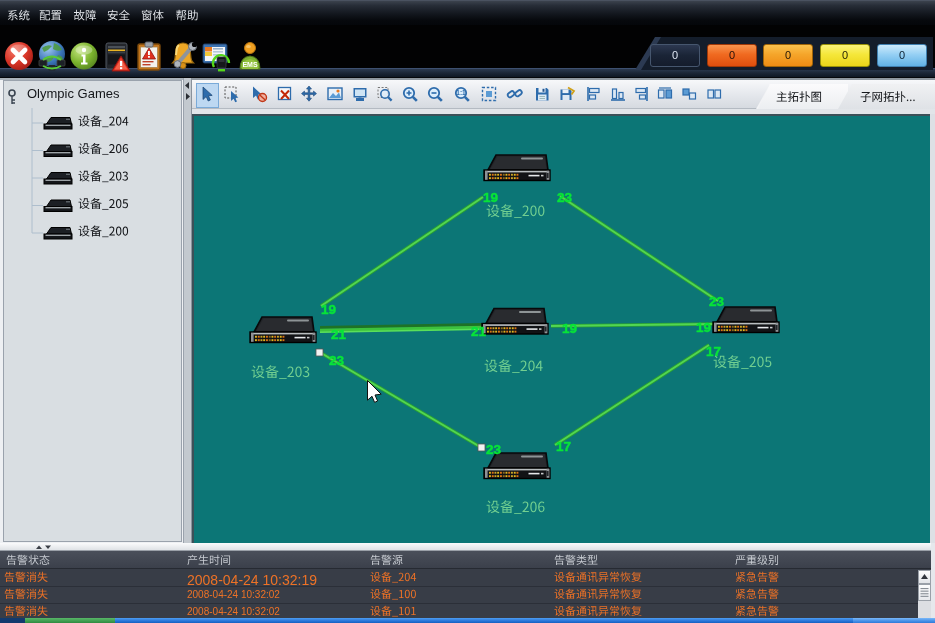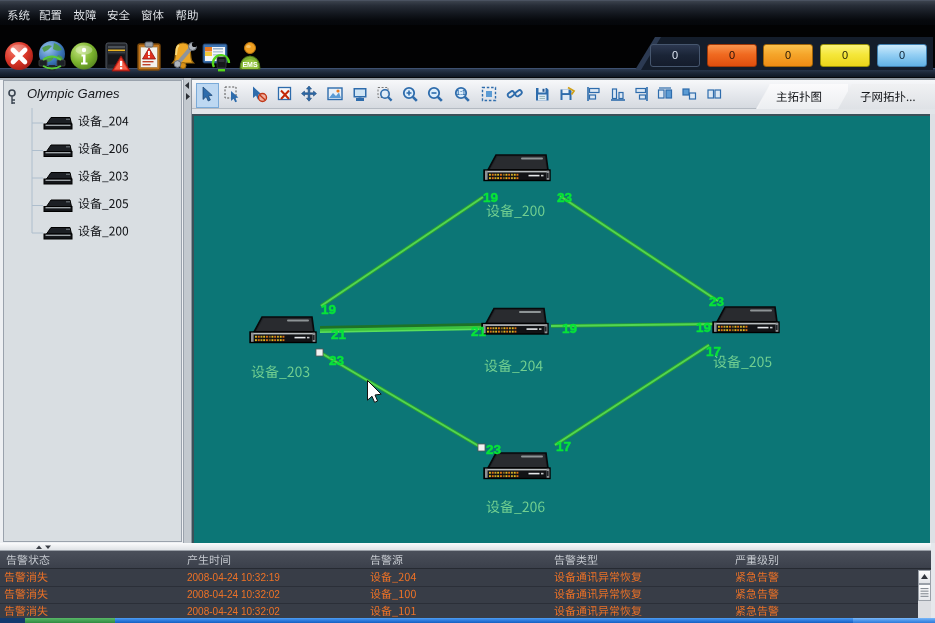--- a/index.html
+++ b/index.html
@@ -141,21 +141,21 @@
       <rect x="2.5" y="8.2" width="25" height="1.1" fill="#c0c6ca"></rect>
       <rect x="23" y="2.2" width="4" height="1.2" fill="#6a7076"></rect>
     </g>
     <g transform="translate(40,146.5)">
       <polygon points="3.5,7.5 8,1 27,1 28.5,7.5" fill="#1c1f24" stroke="#000" stroke-width="1"></polygon>
       <rect x="1" y="7.5" width="28" height="5" fill="#14161a" stroke="#000" stroke-width="1"></rect>
       <rect x="2.5" y="8.2" width="25" height="1.1" fill="#c0c6ca"></rect>
       <rect x="23" y="2.2" width="4" height="1.2" fill="#6a7076"></rect>
     </g>
   </svg>
-<div style="position:absolute;left:27px;top:86px;width:120px;height:16px;font-size:13px;color:#14161a;font-style:italic;">Olympic Games</div>
+<div style="position:absolute;left:27px;top:86px;width:120px;height:16px;font-size:13px;color:#14161a;">Olympic Games</div>
 <div style="position:absolute;left:183px;top:78px;width:9px;height:465px;background:#c3c9cf;border-left:1px solid #9aa2ac;border-right:1px solid #8a929c;box-sizing:border-box;"></div>
 <svg style="position:absolute;left:183px;top:80px;width:9px;height:24px;" viewBox="0 0 9 24">
     <polygon points="6,2 2,5.5 6,9" fill="#2a2e34"></polygon>
     <polygon points="3,13 7,16.5 3,20" fill="#2a2e34"></polygon>
   </svg>
 <div style="position:absolute;left:192px;top:78px;width:743px;height:31px;background:linear-gradient(#f7f8fa 0%,#e4e7ec 55%,#d6dae0 100%);border-top:2px solid #8f979f;border-bottom:1px solid #b4bac2;box-sizing:border-box;"></div>
 <div style="position:absolute;left:196px;top:83px;width:23px;height:25px;background:#bdd8f2;border:1px solid #7aaad8;box-sizing:border-box;"></div>
 <svg style="position:absolute;left:198px;top:85px;width:18px;height:18px;" viewBox="0 0 18 18">
     <path d="M5 2 L5 14.5 L8.2 11.6 L10.2 16 L12.4 15 L10.4 10.8 L14.2 10.4 Z" fill="#2e6cac" stroke="#17406e" stroke-width="0.7"></path>
   </svg>
@@ -354,21 +354,21 @@
     <polygon points="3,9 6.5,4 10,9" fill="#30343c"></polygon>
   </svg>
 <div style="position:absolute;left:918px;top:584px;width:13px;height:17px;background:linear-gradient(#fcfcfd,#e6e8ec);border:1px solid #9aa0a8;box-sizing:border-box;"></div>
 <svg style="position:absolute;left:918px;top:584px;width:13px;height:17px;" viewBox="0 0 13 17">
     <rect x="2.5" y="4.0" width="8" height="1.1" fill="#888e96"></rect>
     <rect x="2.5" y="6.6" width="8" height="1.1" fill="#888e96"></rect>
     <rect x="2.5" y="9.2" width="8" height="1.1" fill="#888e96"></rect>
     <rect x="2.5" y="11.8" width="8" height="1.1" fill="#888e96"></rect>
   </svg>
 <div style="position:absolute;left:931px;top:543px;width:4px;height:75px;background:#e6e8ec;"></div>
-<div style="position:absolute;left:187px;top:572px;width:140px;height:14px;font-size:10px;color:#ee7226;">2008-04-24 10:32:19</div>
+<div style="position:absolute;left:187px;top:572px;width:140px;height:14px;font-size:14px;color:#ee7226;">2008-04-24 10:32:19</div>
 <div style="position:absolute;left:187px;top:589px;width:140px;height:14px;font-size:10px;color:#ee7226;">2008-04-24 10:32:02</div>
 <div style="position:absolute;left:187px;top:606px;width:140px;height:14px;font-size:10px;color:#ee7226;">2008-04-24 10:32:02</div>
 <div style="position:absolute;left:0;top:618px;width:935px;height:5px;background:linear-gradient(#4e9ef2 0%,#2a78dc 55%,#1560c0 100%);"></div>
 <div style="position:absolute;left:0;top:618px;width:25px;height:5px;background:#123a6e;"></div>
 <div style="position:absolute;left:25px;top:618px;width:90px;height:5px;background:linear-gradient(#58b868,#2f8a40);"></div>
 <div style="position:absolute;left:853px;top:618px;width:82px;height:5px;background:linear-gradient(#7ab8f8 0%,#4690e8 60%,#2f7ad8 100%);"></div>
 <svg style="position:absolute;left:0px;top:0px;width:935px;height:623px;pointer-events:none;" viewBox="0 0 935 623">
     <defs>
       <path id="c0" d="M286 224C233 152 150 78 70 30C90 19 121 -6 136 -20C212 34 301 116 361 197ZM636 190C719 126 822 34 872 -22L936 23C882 80 779 168 695 229ZM664 444C690 420 718 392 745 363L305 334C455 408 608 500 756 612L698 660C648 619 593 580 540 543L295 531C367 582 440 646 507 716C637 729 760 747 855 770L803 833C641 792 350 765 107 753C115 736 124 706 126 688C214 692 308 698 401 706C336 638 262 578 236 561C206 539 182 524 162 521C170 502 181 469 183 454C204 462 235 466 438 478C353 425 280 385 245 369C183 338 138 319 106 315C115 295 126 260 129 245C157 256 196 261 471 282V20C471 9 468 5 451 4C435 3 380 3 320 6C332 -15 345 -47 349 -69C422 -69 472 -68 505 -56C539 -44 547 -23 547 19V288L796 306C825 273 849 242 866 216L926 252C885 313 799 405 722 474Z"></path>
       <path id="c1" d="M698 352V36C698 -38 715 -60 785 -60C799 -60 859 -60 873 -60C935 -60 953 -22 958 114C939 119 909 131 894 145C891 24 887 6 865 6C853 6 806 6 797 6C775 6 772 9 772 36V352ZM510 350C504 152 481 45 317 -16C334 -30 355 -58 364 -77C545 -3 576 126 584 350ZM42 53 59 -21C149 8 267 45 379 82L367 147C246 111 123 74 42 53ZM595 824C614 783 639 729 649 695H407V627H587C542 565 473 473 450 451C431 433 406 426 387 421C395 405 409 367 412 348C440 360 482 365 845 399C861 372 876 346 886 326L949 361C919 419 854 513 800 583L741 553C763 524 786 491 807 458L532 435C577 490 634 568 676 627H948V695H660L724 715C712 747 687 802 664 842ZM60 423C75 430 98 435 218 452C175 389 136 340 118 321C86 284 63 259 41 255C50 235 62 198 66 182C87 195 121 206 369 260C367 276 366 305 368 326L179 289C255 377 330 484 393 592L326 632C307 595 286 557 263 522L140 509C202 595 264 704 310 809L234 844C190 723 116 594 92 561C70 527 51 504 33 500C43 479 55 439 60 423Z"></path>

